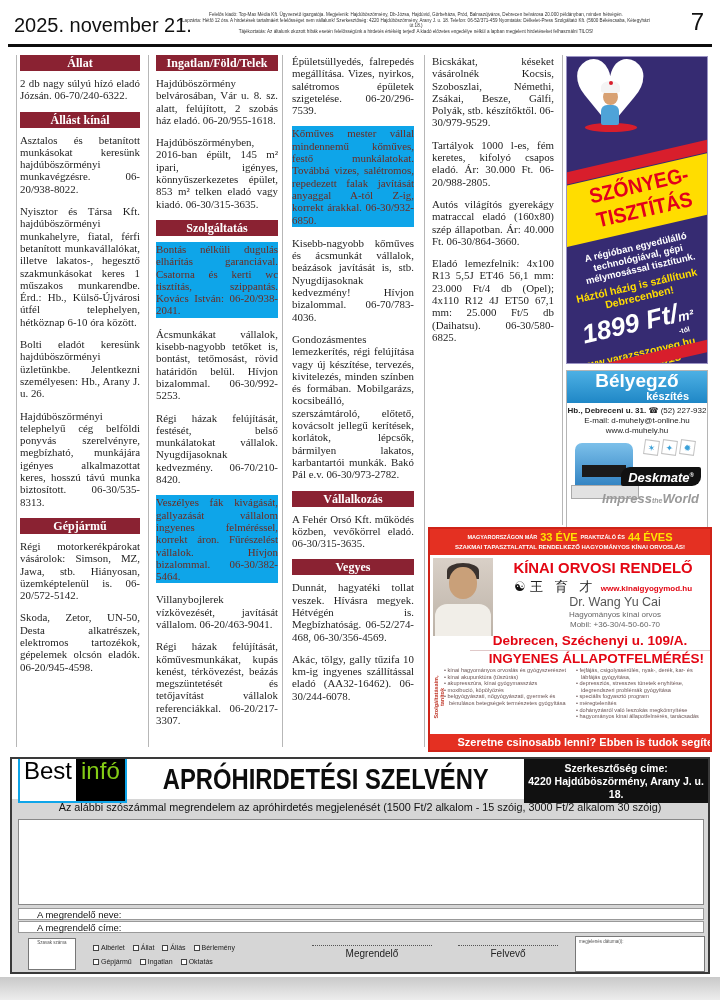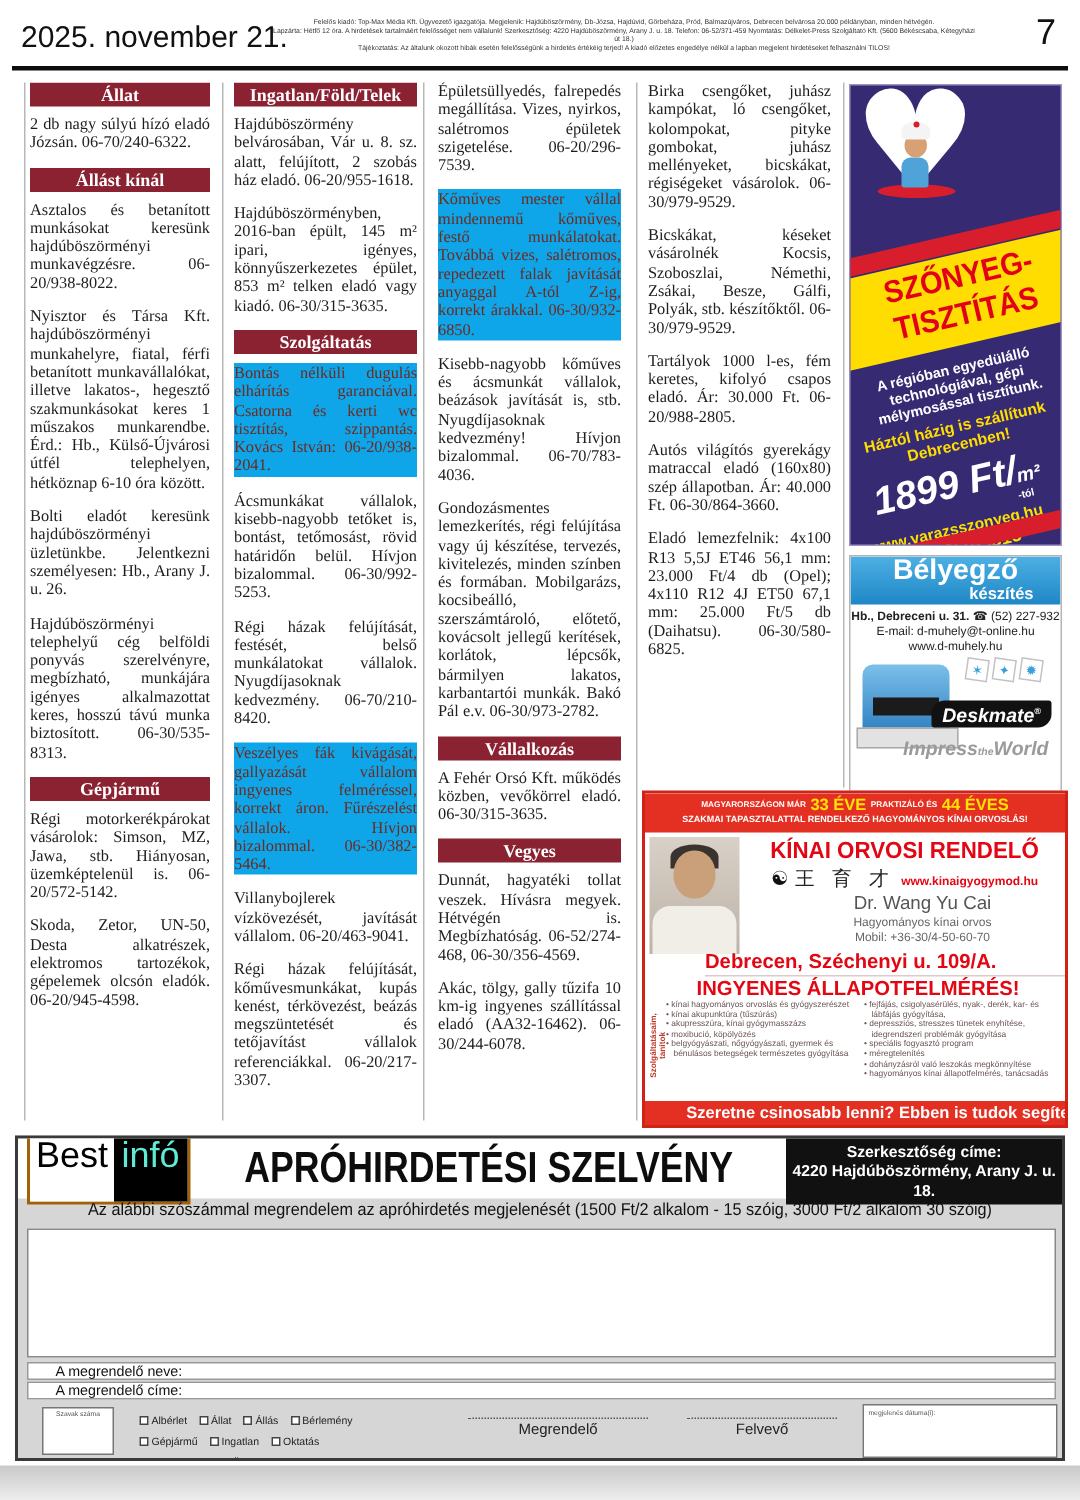--- a/index.html
+++ b/index.html
@@ -84,38 +84,38 @@
   .kn-photo .shirt{position:absolute;left:2px;bottom:0;width:56px;height:32px;background:#f1eee8;border-radius:12px 12px 0 0}
   .kn-title{position:absolute;left:64px;top:30px;width:218px;text-align:center;color:#e30613;font-weight:bold;
             font-size:15.5px;transform:scaleX(.96)}
   .kn-row2{position:absolute;left:64px;top:48px;width:218px;text-align:center;white-space:nowrap}
   .kn-yy{font-size:13px;color:#111}
   .kn-cn{font-size:13px;color:#222;letter-spacing:4px}
   .kn-url{font-size:8px;font-weight:bold;color:#e30613}
   .kn-doc{position:absolute;left:90px;top:66px;width:190px;text-align:center;color:#555;font-size:12.5px}
   .kn-docsub{position:absolute;left:90px;top:81px;width:190px;text-align:center;color:#666;font-size:8px}
   .kn-mob{position:absolute;left:90px;top:91px;width:190px;text-align:center;color:#666;font-size:8px}
-  .kn-addr{position:absolute;left:40px;top:104px;width:240px;color:#e30613;font-weight:bold;font-size:13.5px;
+  .kn-addr{position:absolute;left:40px;top:104px;width:240px;text-align:center;color:#e30613;font-weight:bold;font-size:13.5px;
            border-bottom:1px solid #e0c9c9;padding-bottom:2px}
-  .kn-free{position:absolute;left:10px;top:122px;width:264px;text-align:center;color:#e30613;font-weight:bold;font-size:13.5px}
+  .kn-free{position:absolute;left:10px;top:122px;width:264px;text-align:right;color:#e30613;font-weight:bold;font-size:13.5px}
   .kn-vert{position:absolute;left:-22px;top:162px;width:62px;text-align:center;color:#c0392b;font-size:5.5px;font-weight:bold;
            transform:rotate(-90deg)}
   .kn-svcl{position:absolute;left:14px;top:138px;width:126px}
   .kn-svcr{position:absolute;left:146px;top:138px;width:132px}
   .svc{font-size:5.6px;line-height:6.6px;color:#6b5555;padding-left:5px;text-indent:-5px}
   .kn-bar{position:absolute;left:0;bottom:0;width:324px;height:16px;background:#e43022;color:#fff;text-align:center;
           font-weight:bold;font-size:11px;line-height:16px;transform:scaleX(1)}
 
   
   .coupon{position:absolute;left:10px;top:757px;width:700px;height:217px;background:#d6d6d6;border:2px solid #3a3a3a;
           font-family:"Liberation Sans",sans-serif;overflow:hidden}
   .cp-head{position:absolute;left:0;top:0;width:100%;height:40px;background:#fff;display:flex;align-items:center}
-  .cp-logo{display:flex;border:2px solid #a16207;margin-left:6px;height:48px}
+  .cp-logo{display:flex;border:2px solid #0ea5e9;margin-left:6px;height:48px}
   .cp-logo .best{background:#fff;color:#000;font-size:24px;line-height:28px;padding:0 4px}
-  .cp-logo .info{background:#000;color:#5eead4;font-size:24px;line-height:28px;padding:0 5px}
+  .cp-logo .info{background:#000;color:#84cc16;font-size:24px;line-height:28px;padding:0 5px}
   .cp-title{flex:1;text-align:center;font-weight:bold;font-size:29px;transform:scaleX(.82);white-space:nowrap;color:#0d0d0d}
   .cp-office{width:206px;height:48px;background:#111;color:#fff;text-align:center;font-weight:bold;font-size:10.5px;
              line-height:13px;padding-top:7px}
   .cp-instr{position:absolute;left:0;top:42px;width:100%;text-align:center;font-size:11.5px;color:#111;transform:scaleX(.94)}
   .cp-box{position:absolute;left:6px;top:60px;width:686px;height:86px;background:#fff;border:1px solid #888}
   .cp-row{position:absolute;left:6px;width:686px;height:12px;background:#fff;border:1px solid #999;
           font-size:9.5px;line-height:11px;padding-left:18px;color:#111}
   .cp-row.name{top:149px}
   .cp-row.addr{top:162px}
   .cp-words{position:absolute;left:16px;top:179px;width:48px;height:32px;background:#fff;border:1px solid #777}
@@ -180,21 +180,20 @@
     <div class="ad hl">Kőműves mester vállal mindennemű kőműves, festő munkálatokat. Továbbá vizes, salétromos, repedezett falak javítását anyaggal A-tól Z-ig, korrekt árakkal. 06-30/932-6850.</div>
     <div class="ad">Kisebb-nagyobb kőműves és ácsmunkát vállalok, beázások javítását is, stb. Nyugdíjasoknak kedvezmény! Hívjon bizalommal. 06-70/783-4036.</div>
     <div class="ad">Gondozásmentes lemezkerítés, régi felújítása vagy új készítése, tervezés, kivitelezés, minden színben és formában. Mobilgarázs, kocsibeálló, szerszámtároló, előtető, kovácsolt jellegű kerítések, korlátok, lépcsők, bármilyen lakatos, karbantartói munkák. Bakó Pál e.v. 06-30/973-2782.</div>
     <div class="sec-header">Vállalkozás</div>
     <div class="ad">A Fehér Orsó Kft. működés közben, vevőkörrel eladó. 06-30/315-3635.</div>
     <div class="sec-header">Vegyes</div>
     <div class="ad">Dunnát, hagyatéki tollat veszek. Hívásra megyek. Hétvégén is. Megbízhatóság. 06-52/274-468, 06-30/356-4569.</div>
     <div class="ad">Akác, tölgy, gally tűzifa 10 km-ig ingyenes szállítással eladó (AA32-16462). 06-30/244-6078.</div>
   </div>
 <div class="col col4">
-    <div class="ad">Birka csengőket, juhász kampókat, ló csengőket, kolompokat, pityke gombokat, juhász mellényeket, bicskákat, régiségeket vásárolok. 06-30/979-9529.</div>
     <div class="ad">Bicskákat, késeket vásárolnék Kocsis, Szoboszlai, Némethi, Zsákai, Besze, Gálfi, Polyák, stb. készítőktől. 06-30/979-9529.</div>
     <div class="ad">Tartályok 1000 l-es, fém keretes, kifolyó csapos eladó. Ár: 30.000 Ft. 06-20/988-2805.</div>
     <div class="ad">Autós világítós gyerekágy matraccal eladó (160x80) szép állapotban. Ár: 40.000 Ft. 06-30/864-3660.</div>
     <div class="ad">Eladó lemezfelnik: 4x100 R13 5,5J ET46 56,1 mm: 23.000 Ft/4 db (Opel); 4x110 R12 4J ET50 67,1 mm: 25.000 Ft/5 db (Daihatsu). 06-30/580-6825.</div>
   </div>
 
 <div class="szonyeg">
   <div class="sz-heart">♥</div>
   <div class="sz-genie-carpet"></div>
   <div class="sz-genie-body"></div>

